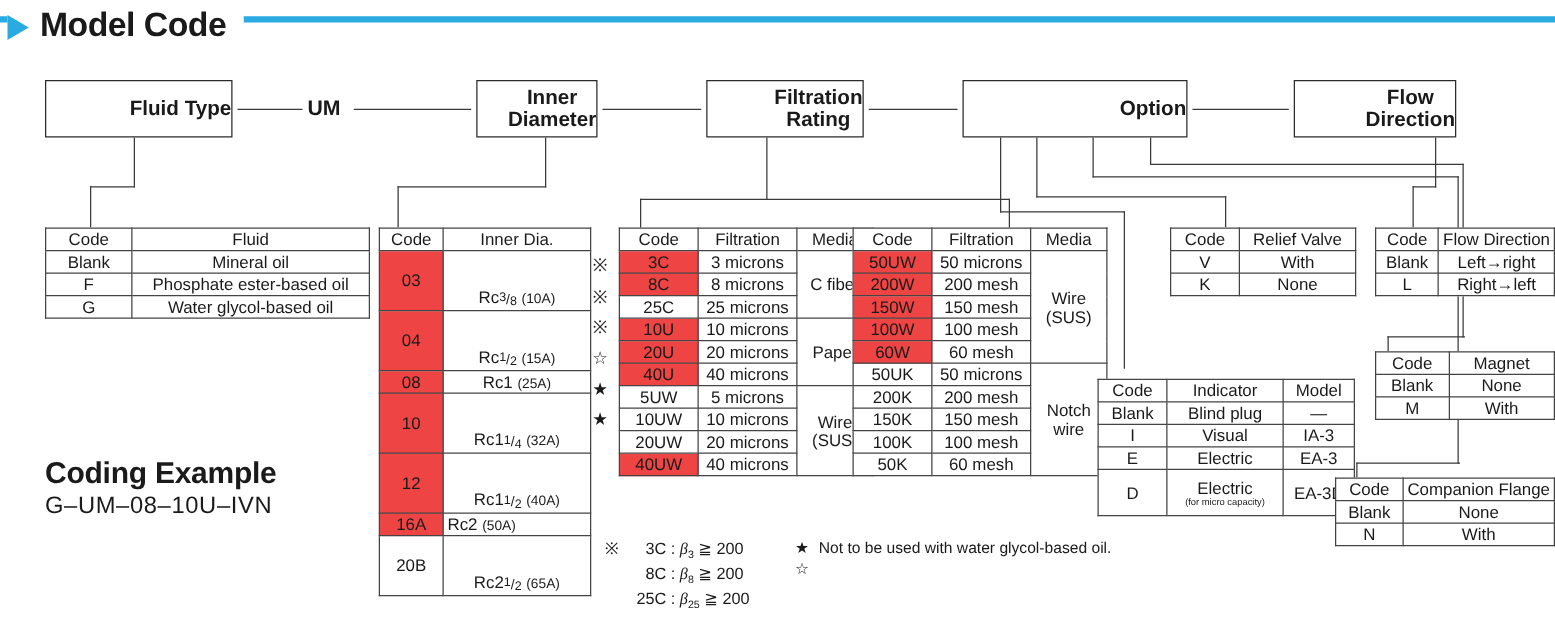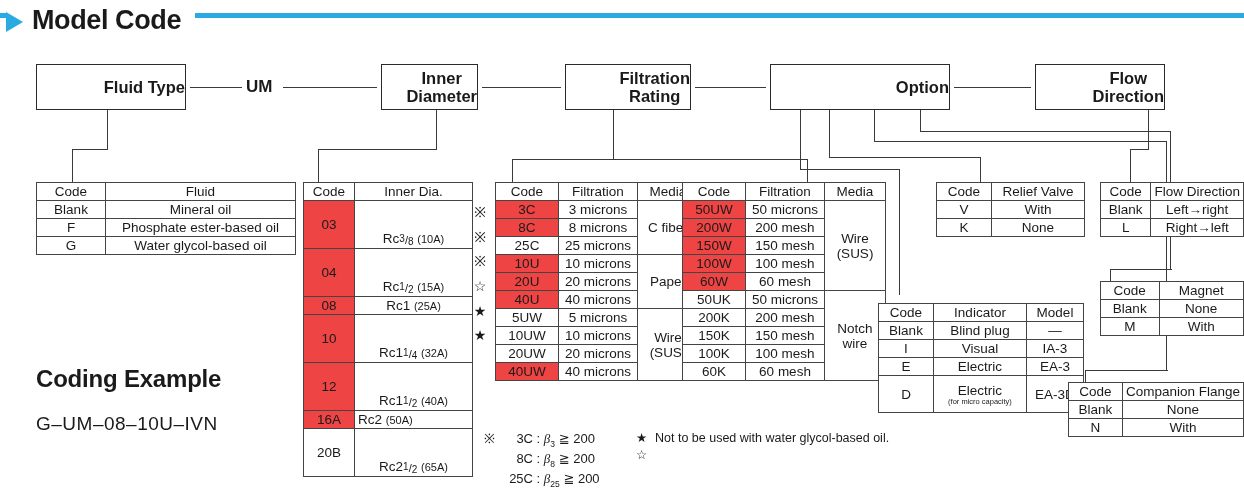--- a/index.html
+++ b/index.html
@@ -40,21 +40,21 @@
   .fr sub{font-size:10px;vertical-align:-1px;}
   .paren{font-size:11px;}
 
   
   .marks{position:absolute;font-size:14px;line-height:1;text-align:center;width:20px;}
   .marks div{height:24.6px;display:flex;align-items:center;justify-content:center;}
 
   
   #coding-example{position:absolute;}
   #coding-example .ce-ttl{font-size:24px;font-weight:bold;letter-spacing:-.2px;}
-  #coding-example .ce-code{font-size:19px;letter-spacing:.5px;margin-top:20px;}
+  #coding-example .ce-code{font-size:19px;letter-spacing:.5px;margin-top:1px;}
 
   
   #footnotes{position:absolute;font-size:13px;line-height:1.32;}
   #footnotes .fn-col{display:flex;}
   #footnotes .beta{font-style:italic;font-family:"Liberation Serif",serif;}
   #footnotes sub{font-size:8.5px;}
   .fn-left{width:152px;}
   .fn-right{font-size:12.5px;line-height:1.35;}
   .starline{display:flex;gap:4px;}
   .starline .sym{width:15px;flex:none;}
@@ -294,21 +294,21 @@
       </tr>
       <tr>
         <td class="">150K</td>
         <td class="sm">150 mesh</td>
       </tr>
       <tr>
         <td class="">100K</td>
         <td class="sm">100 mesh</td>
       </tr>
       <tr>
-        <td class="">60K</td>
+        <td class="">50K</td>
         <td class="sm">60 mesh</td>
       </tr>
     </tbody>
   </table>
 
 <table class="spec" style="left:936px;top:182px;">
   <tbody>
       <tr>
     <td style="width:48px;">Code</td>
     <td style="width:86px;" class="sm">Relief Valve</td>

